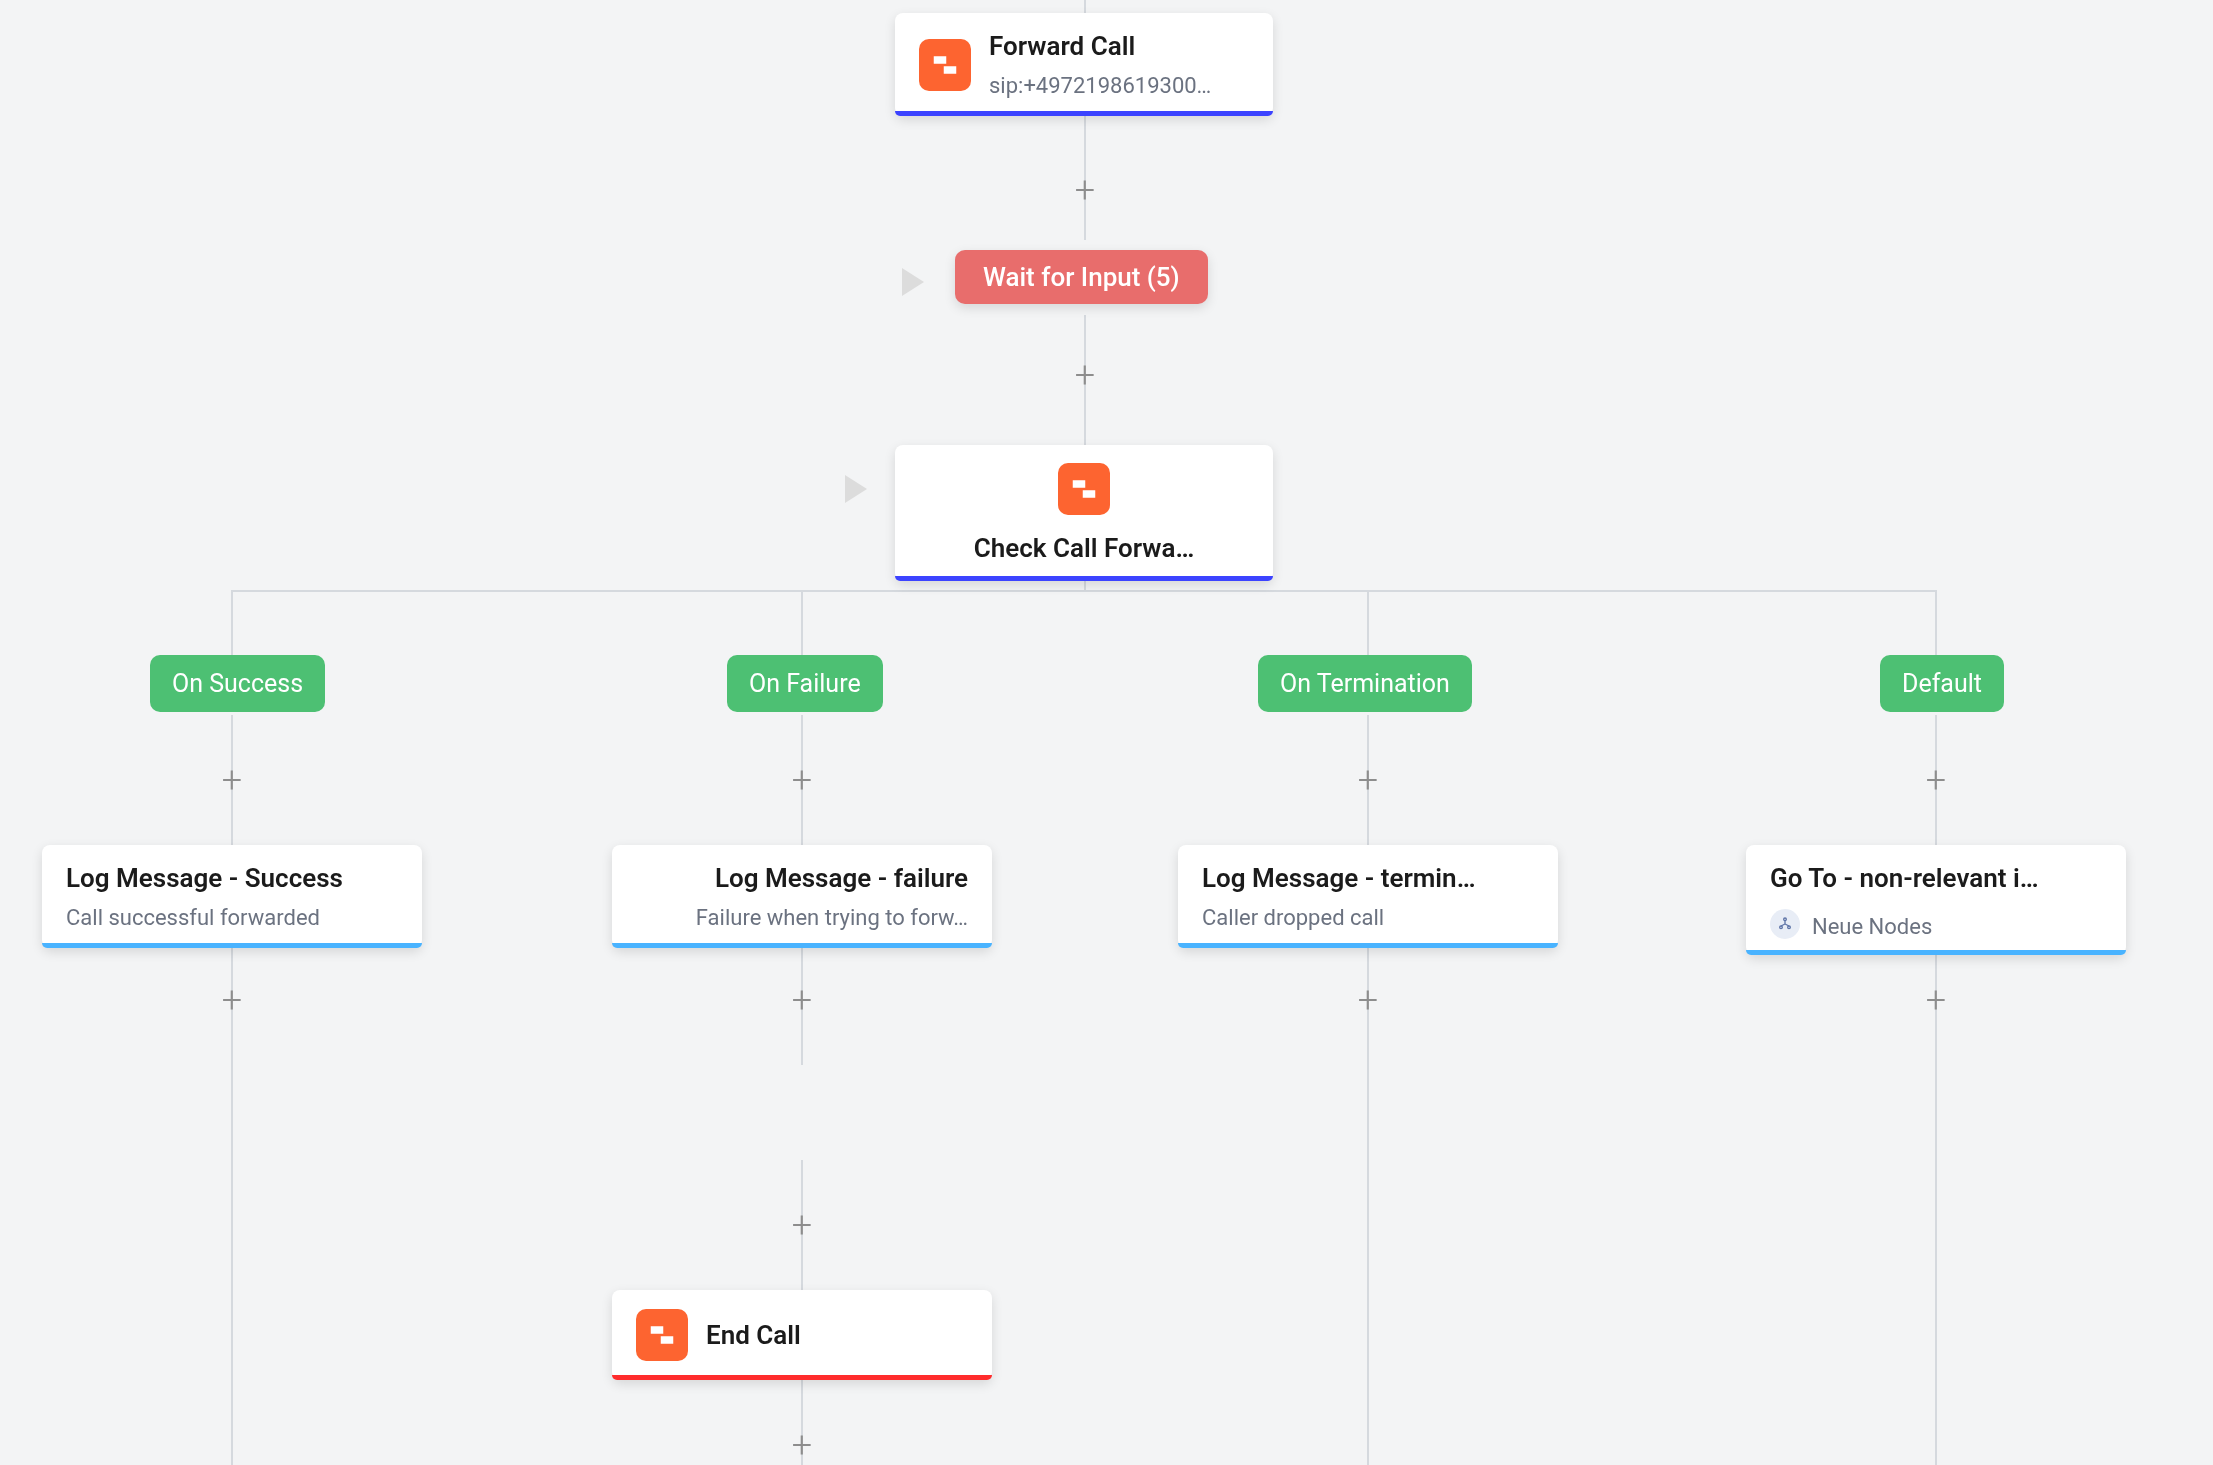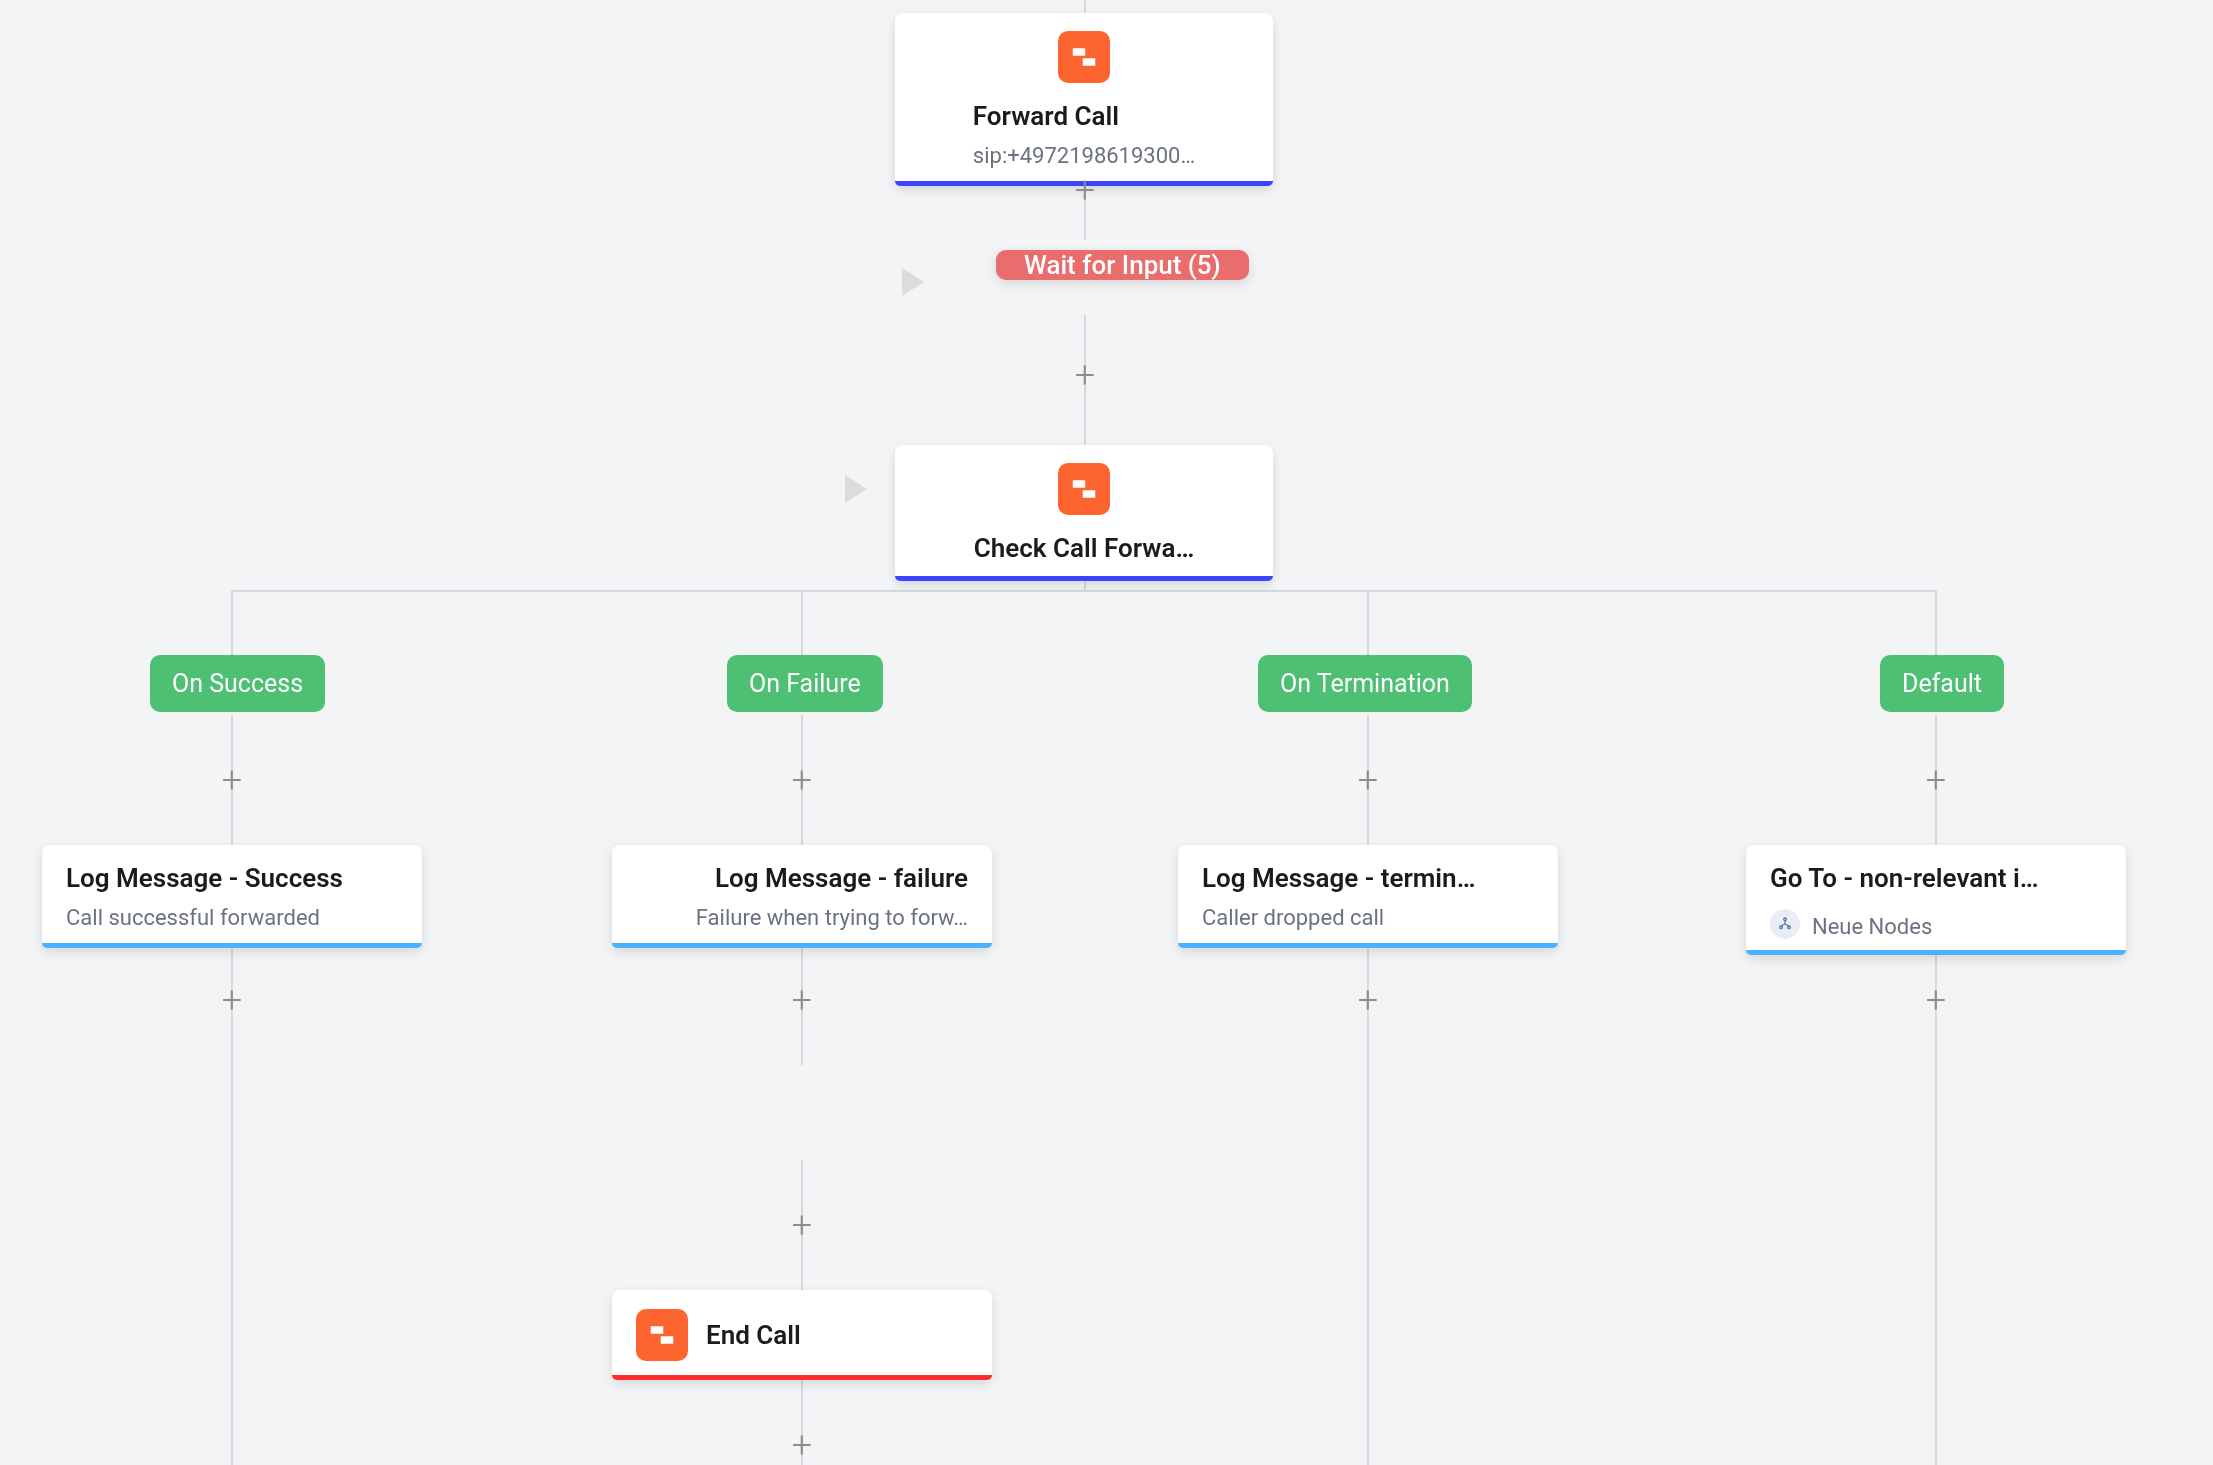--- a/index.html
+++ b/index.html
@@ -68,24 +68,23 @@
     border-left:22px solid #dcdcdc;
   }
 
   
   .pill{
     position:absolute;
     background:var(--red);
     color:#fff;
     font-size:26px;
     font-weight:500;
-    padding:0 28px;
+    padding:12px 28px;
     border-radius:10px;
     box-shadow:var(--shadow);
-    margin-left:41px;
   }
 
   
   .tag{
     position:absolute;
     background:var(--green);
     color:#fff;
     font-size:25px;
     font-weight:400;
     padding:14px 22px;
@@ -132,21 +131,21 @@
   <div class="vline" style="left:1936px;top:715px;height:130px;"></div>
 
   <div class="vline" style="left:232px;top:940px;height:525px;"></div>
   <div class="vline" style="left:1368px;top:940px;height:525px;"></div>
   <div class="vline" style="left:1936px;top:940px;height:525px;"></div>
 
   <div class="vline" style="left:802px;top:940px;height:125px;"></div>
   <div class="vline" style="left:802px;top:1160px;height:130px;"></div>
   <div class="vline" style="left:802px;top:1380px;height:85px;"></div>
 
-  <div class="card" style="left:895px;top:13px;width:378px;flex-direction:column;">
+  <div class="card" style="left:895px;top:13px;width:378px;">
     <div class="icon-orange">
       <svg viewBox="0 0 24 24" fill="#fff">
           <path d="M3 5 L13 5 L13 11 L3 11 Z M11 13 L21 13 L21 19 L11 19 Z"></path>
         </svg>
     </div>
     <div class="texts">
       <div class="t-title">Forward Call</div>
       <div class="t-sub">sip:+4972198619300…</div>
     </div>
     <div class="bar" style="background:var(--blue);"></div>

